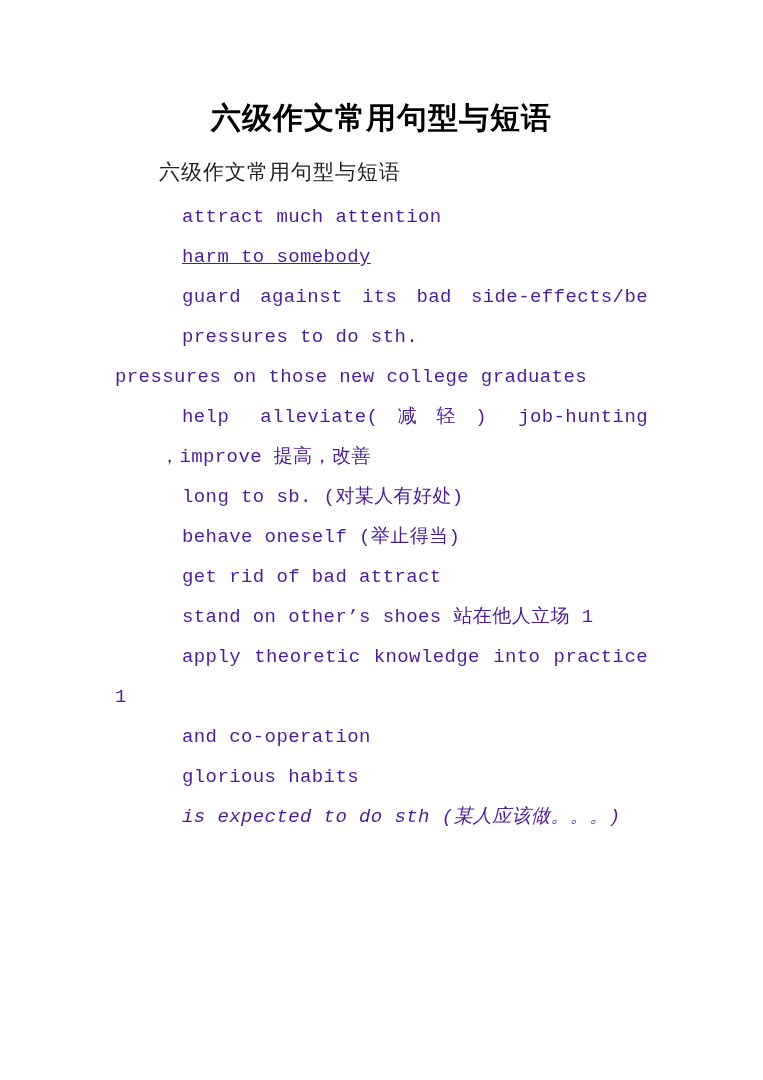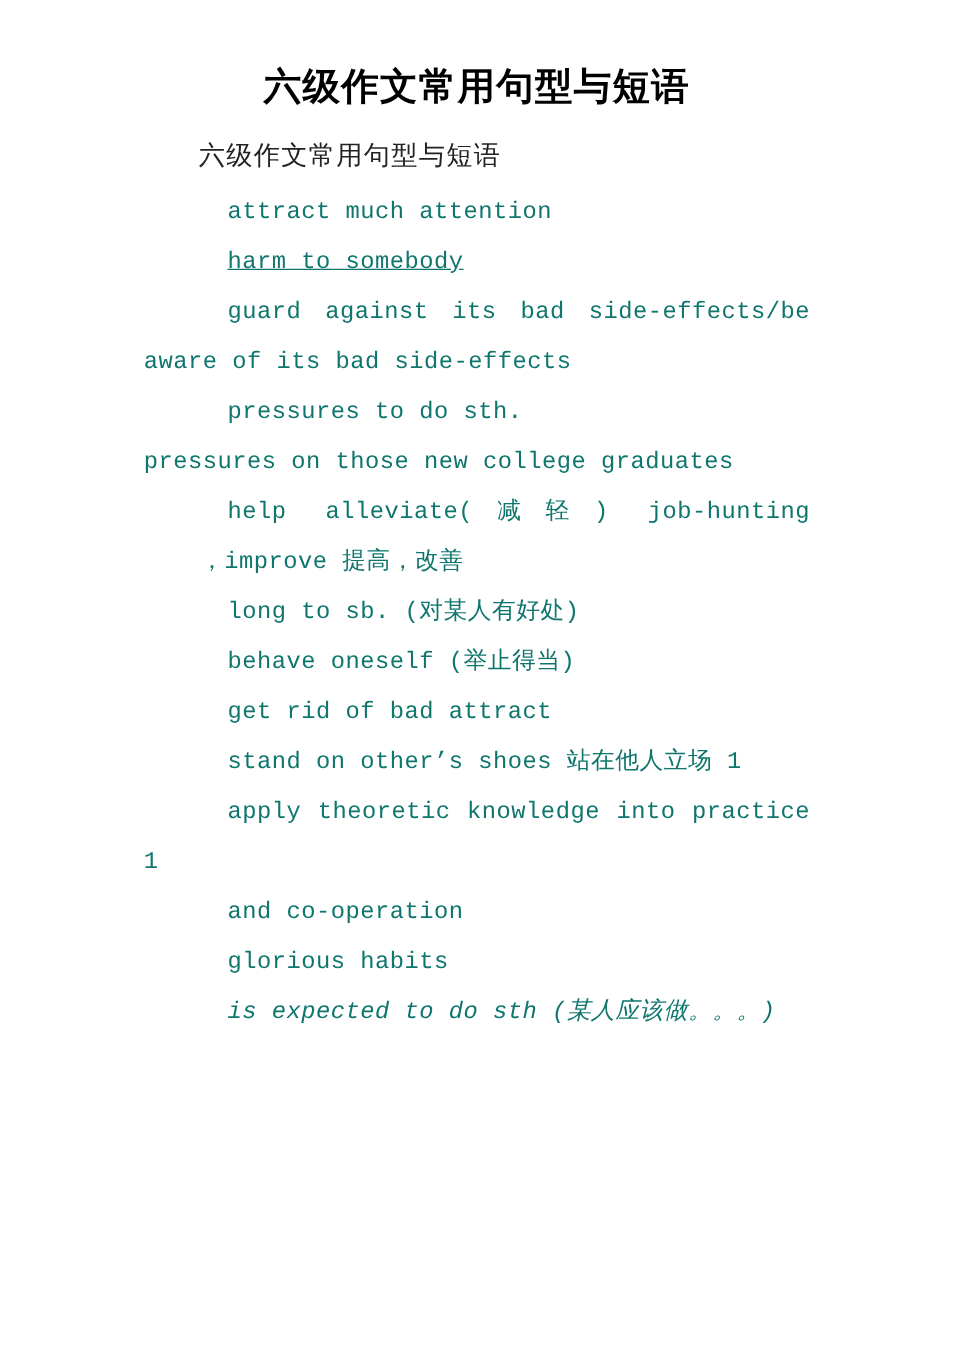--- a/index.html
+++ b/index.html
@@ -11,21 +11,21 @@
     width: 763px;
     height: 1080px;
     overflow: hidden;
     font-family: "Liberation Serif", "DejaVu Serif", serif;
     color: #1a1a1a;
   }
   .page {
     box-sizing: border-box;
     width: 763px;
     height: 848px;
-    padding: 49px 115px 0 115px;
+    padding: 97px 115px 0 115px;
     background: #ffffff;
   }
   .doc-title {
     margin: 0;
     font-family: "Liberation Sans", "DejaVu Sans", sans-serif;
     font-weight: 700;
     font-size: 30px;
     line-height: 42px;
     color: #000000;
     text-align: center;
@@ -38,21 +38,21 @@
     line-height: 40px;
     text-indent: 44px;
     letter-spacing: 1px;
     color: #222222;
   }
   .body-lines {
     font-family: "Liberation Mono", "DejaVu Sans Mono", monospace;
     font-size: 19px;
     line-height: 40px;
     letter-spacing: 0.4px;
-    color: #0f766e;
+    color: #4c1d95;
   }
   .line {
     white-space: normal;
     box-sizing: border-box;
   }
   .line.just {
     text-align: justify;
     text-align-last: justify;
   }
 </style>
@@ -61,21 +61,20 @@
 
 <div class="page">
   <h1 class="doc-title">六级作文常用句型与短语</h1>
 
   <p class="doc-subtitle">六级作文常用句型与短语</p>
 
   <div class="body-lines">
       <div class="line" style="padding-left: 67px;">attract much attention</div>
       <div class="line" style="padding-left: 67px; text-decoration: underline;">harm to somebody</div>
       <div class="line just" style="padding-left: 67px;">guard against its bad side-effects/be</div>
-      <div class="line" style="padding-left: 0px;">aware of its bad side-effects</div>
       <div class="line" style="padding-left: 67px;">pressures to do sth.</div>
       <div class="line" style="padding-left: 0px;">pressures on those new college graduates</div>
       <div class="line just" style="padding-left: 67px;">help alleviate(减轻) job-hunting</div>
       <div class="line" style="padding-left: 45px;">，improve 提高，改善</div>
       <div class="line" style="padding-left: 67px;">long to sb. (对某人有好处)</div>
       <div class="line" style="padding-left: 67px;">behave oneself (举止得当)</div>
       <div class="line" style="padding-left: 67px;">get rid of bad attract</div>
       <div class="line" style="padding-left: 67px;">stand on other’s shoes 站在他人立场 1</div>
       <div class="line just" style="padding-left: 67px;">apply theoretic knowledge into practice</div>
       <div class="line" style="padding-left: 0px;">1</div>

